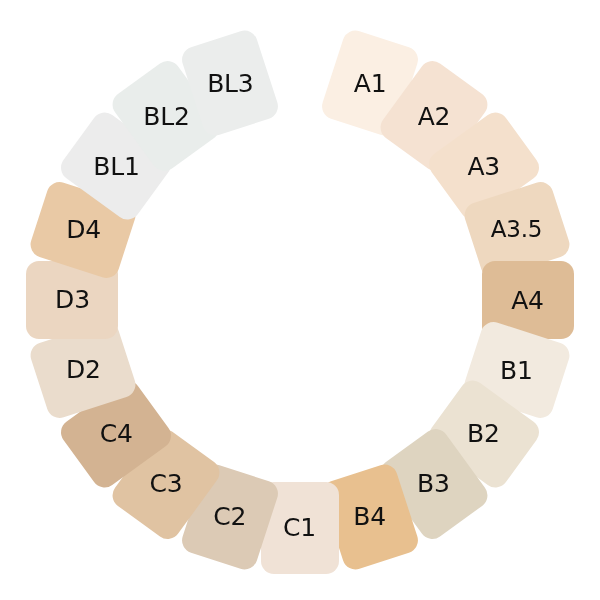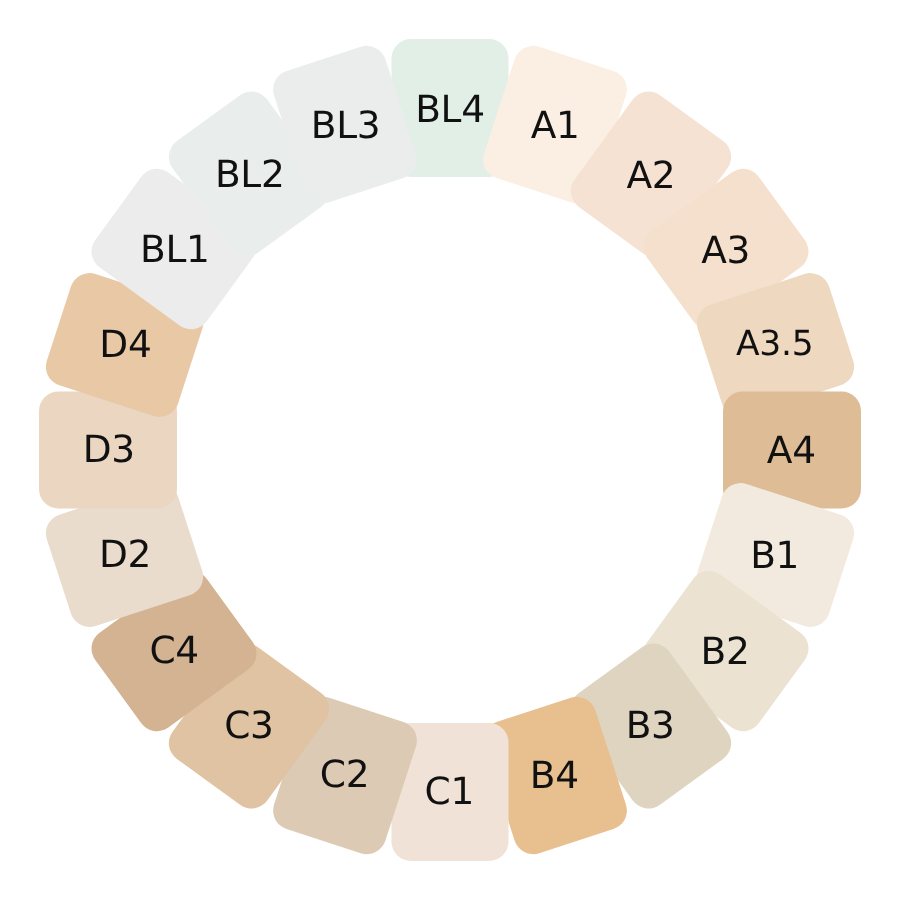--- a/index.html
+++ b/index.html
@@ -46,23 +46,20 @@
     text-align: center;
   }
   .shade-label.small {
     font-size: 23px;
   }
 </style>
 </head>
 <body>
 
 <div id="wheel-root">
-    <div class="shade-tab" style="background: rgb(225, 239, 230); left: 300px; top: 72px; margin-left: -39px; margin-top: -46px; transform: rotate(0deg);">
-      <span class="shade-label" style="transform: rotate(0deg);">BL4</span>
-    </div>
     <div class="shade-tab" style="background: rgb(251, 239, 227); left: 370.456px; top: 83.1591px; margin-left: -39px; margin-top: -46px; transform: rotate(18deg);">
       <span class="shade-label" style="transform: rotate(-18deg);">A1</span>
     </div>
     <div class="shade-tab" style="background: rgb(245, 226, 210); left: 434.015px; top: 115.544px; margin-left: -39px; margin-top: -46px; transform: rotate(36deg);">
       <span class="shade-label" style="transform: rotate(-36deg);">A2</span>
     </div>
     <div class="shade-tab" style="background: rgb(244, 224, 204); left: 484.456px; top: 165.985px; margin-left: -39px; margin-top: -46px; transform: rotate(54deg);">
       <span class="shade-label" style="transform: rotate(-54deg);">A3</span>
     </div>
     <div class="shade-tab" style="background: rgb(238, 216, 191); left: 516.841px; top: 229.544px; margin-left: -39px; margin-top: -46px; transform: rotate(72deg);">

